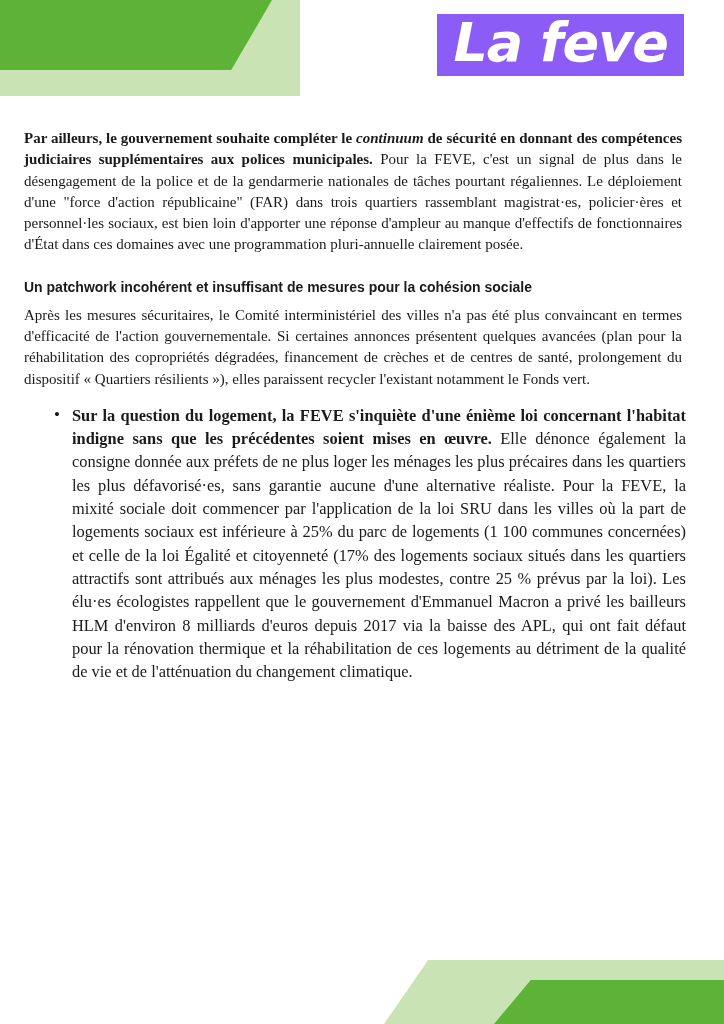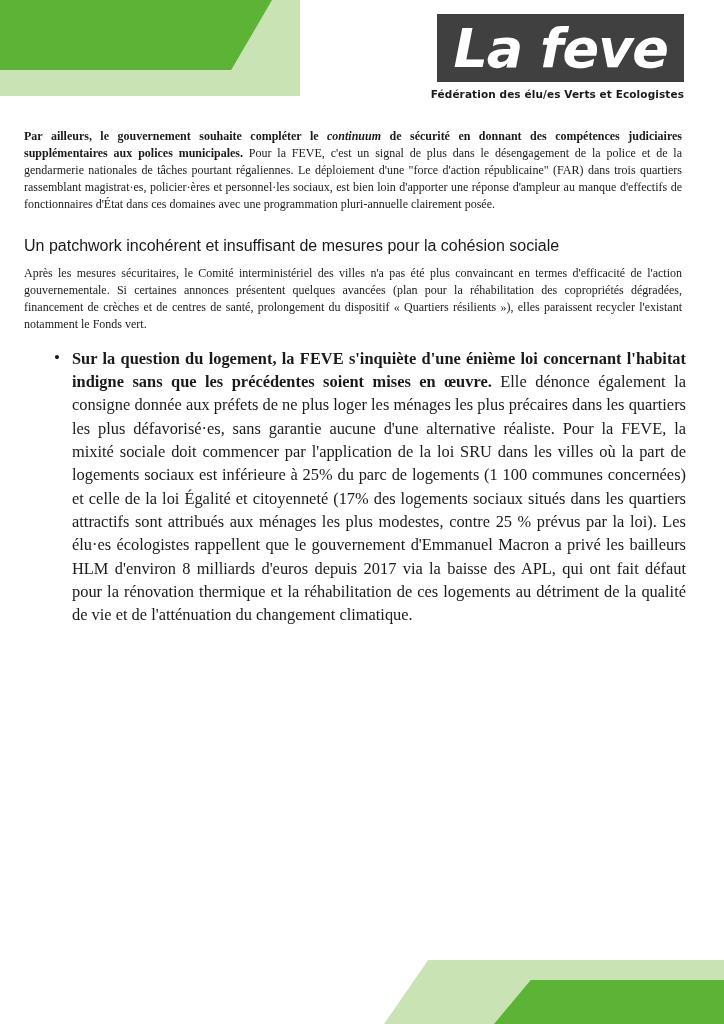--- a/index.html
+++ b/index.html
@@ -48,22 +48,22 @@
     background: #c9e3b4;
     clip-path: polygon(0 0, 100% 0, 88% 100%, 0 100%);
   }
   .logo-wrap {
     position: absolute;
     right: 40px;
     top: 14px;
     text-align: right;
   }
   .logo-box {
-    background: #404040;
-    padding: 8px 16px 6px 16px;
+    background: #8b5cf6;
+    padding: 2px 16px 6px 16px;
     display: inline-block;
   }
   .logo-text {
     font-family: "DejaVu Sans", sans-serif;
     font-weight: bold;
     font-style: italic;
     font-size: 54px;
     line-height: 1;
     color: #ffffff;
     letter-spacing: -1px;
@@ -76,36 +76,36 @@
     margin-top: 6px;
     letter-spacing: 0.1px;
   }
 
   
   .content {
     padding: 0 26px 0 24px;
   }
   p.para {
     text-align: justify;
-    font-size: 12px;
+    font-size: 15px;
     line-height: 1.42;
     margin: 0 16px 14px 0;
     -webkit-hyphens: none;
     hyphens: none;
   }
   .lead {
     font-weight: bold;
   }
   .ital {
     font-style: italic;
   }
   h2.section-title {
     font-family: "Liberation Sans", sans-serif;
-    font-size: 16px;
-    font-weight: normal;
+    font-size: 14px;
+    font-weight: bold;
     line-height: 1.35;
     margin: 22px 0 8px 0;
     text-align: justify;
     text-align-last: left;
   }
   ul.bullets {
     margin: 12px;
     padding-left: 22px;
     list-style: none;
   }
@@ -155,21 +155,20 @@
 <body>
 
 <div class="header">
   <div class="hdr-band-light"></div>
   <div class="hdr-band-green"></div>
   <div class="hdr-band-light2"></div>
   <div class="logo-wrap">
     <div class="logo-box">
       <div class="logo-text">La feve</div>
     </div>
-    <div class="logo-sub">Fédération des élu/es Verts et Ecologistes</div>
   </div>
 </div>
 
 <div class="content">
 
   <p class="para">
     <span class="lead">Par ailleurs, le gouvernement souhaite compléter le </span><span class="lead ital">continuum</span><span class="lead"> de sécurité en donnant des compétences judiciaires supplémentaires aux polices municipales.</span><span> Pour la FEVE, c'est un signal de plus dans le désengagement de la police et de la gendarmerie nationales de tâches pourtant régaliennes. Le déploiement d'une "force d'action républicaine" (FAR) dans trois quartiers rassemblant magistrat·es, policier·ères et personnel·les sociaux, est bien loin d'apporter une réponse d'ampleur au manque d'effectifs de fonctionnaires d'État dans ces domaines avec une programmation pluri-annuelle clairement posée.</span>
   </p>
 
   <h2 class="section-title">Un patchwork incohérent et insuffisant de mesures pour la cohésion sociale</h2>

